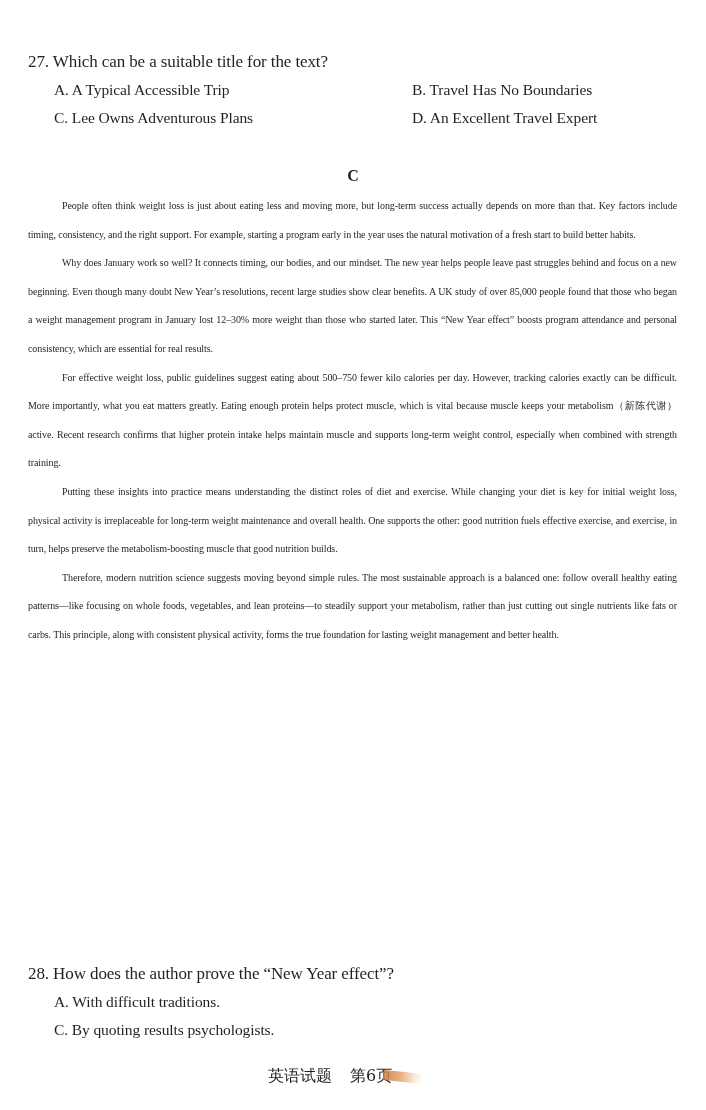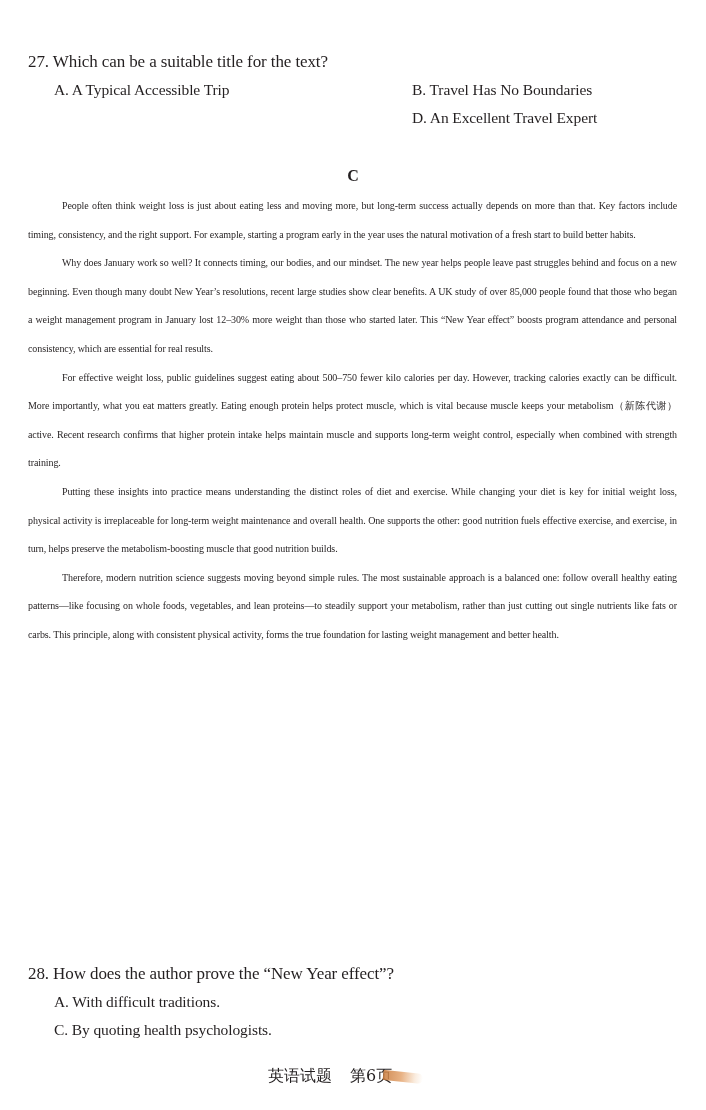--- a/index.html
+++ b/index.html
@@ -23,34 +23,35 @@
     border-radius: 3px 10px 10px 3px; transform: rotate(6deg); opacity: 0.85; }
 </style>
 </head>
 <body>
 
 <div class="page">
 
   <div class="q" style="top:52px;">27. Which can be a suitable title for the text?</div>
   <div class="opt col-b" style="top:81px;">B. Travel Has No Boundaries</div>
   <div class="opt col-a" style="top:81px;">A. A Typical Accessible Trip</div>
+  <div class="opt col-a" style="top:109px;">C. Lee Owns Adventurous Plans</div>
   <div class="opt col-b" style="top:109px;">D. An Excellent Travel Expert</div>
 
   <div class="section-title">C</div>
 
   <div class="passage">
     <p>People often think weight loss is just about eating less and moving more, but long-term success actually depends on more than that. Key factors include timing, consistency, and the right support. For example, starting a program early in the year uses the natural motivation of a fresh start to build better habits.</p>
     <p>Why does January work so well? It connects timing, our bodies, and our mindset. The new year helps people leave past struggles behind and focus on a new beginning. Even though many doubt New Year’s resolutions, recent large studies show clear benefits. A UK study of over 85,000 people found that those who began a weight management program in January lost 12–30% more weight than those who started later. This “New Year effect” boosts program attendance and personal consistency, which are essential for real results.</p>
     <p>For effective weight loss, public guidelines suggest eating about 500–750 fewer kilo calories per day. However, tracking calories exactly can be difficult. More importantly, what you eat matters greatly. Eating enough protein helps protect muscle, which is vital because muscle keeps your metabolism（新陈代谢）active. Recent research confirms that higher protein intake helps maintain muscle and supports long-term weight control, especially when combined with strength training.</p>
     <p>Putting these insights into practice means understanding the distinct roles of diet and exercise. While changing your diet is key for initial weight loss, physical activity is irreplaceable for long-term weight maintenance and overall health. One supports the other: good nutrition fuels effective exercise, and exercise, in turn, helps preserve the metabolism-boosting muscle that good nutrition builds.</p>
     <p>Therefore, modern nutrition science suggests moving beyond simple rules. The most sustainable approach is a balanced one: follow overall healthy eating patterns—like focusing on whole foods, vegetables, and lean proteins—to steadily support your metabolism, rather than just cutting out single nutrients like fats or carbs. This principle, along with consistent physical activity, forms the true foundation for lasting weight management and better health.</p>
   </div>
 
   <div class="q" style="top:964px;">28. How does the author prove the “New Year effect”?</div>
   <div class="opt col-a" style="top:993px;">A. With difficult traditions.</div>
-  <div class="opt col-a" style="top:1021px;">C. By quoting health psychologists.</div>
+  <div class="opt col-a" style="top:1021px;">C. By quoting results psychologists.</div>
 
   <div class="footer">
     <span>英语试题</span><span class="gap"></span><span>第6页</span>
   </div>
   <div class="smudge"></div>
 
 </div>
 
 </body></html>

